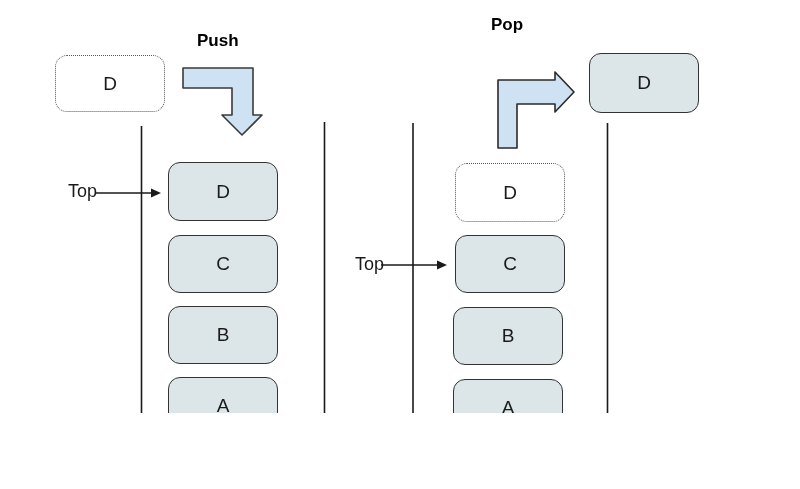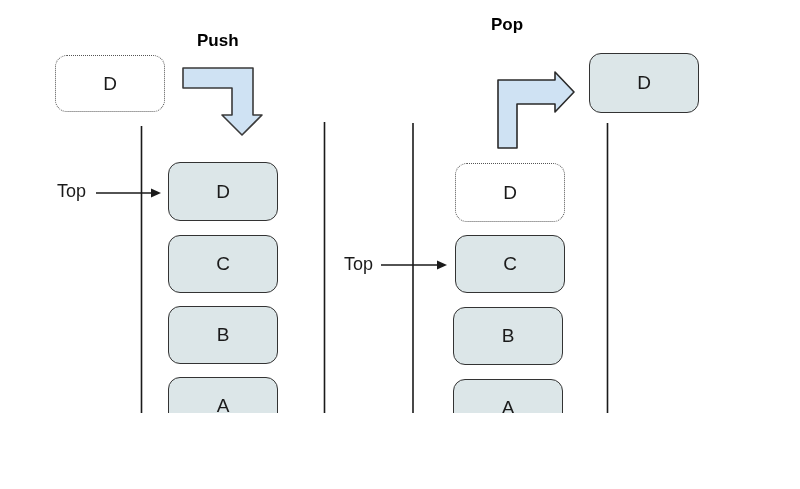--- a/index.html
+++ b/index.html
@@ -44,20 +44,21 @@
   .op-title {
     position: absolute;
     font-size: 17px;
     font-weight: bold;
     color: #000000;
   }
   .top-label {
     position: absolute;
     font-size: 18px;
     color: #1a1a1a;
+    margin-left: 11px;
   }
 </style>
 </head>
 <body>
 
 <div class="canvas">
 
   <svg class="svg-layer" viewBox="0 0 800 489">
 
     <line x1="141.5" y1="126" x2="141.5" y2="449" stroke="#1a1a1a" stroke-width="1.6"></line>

